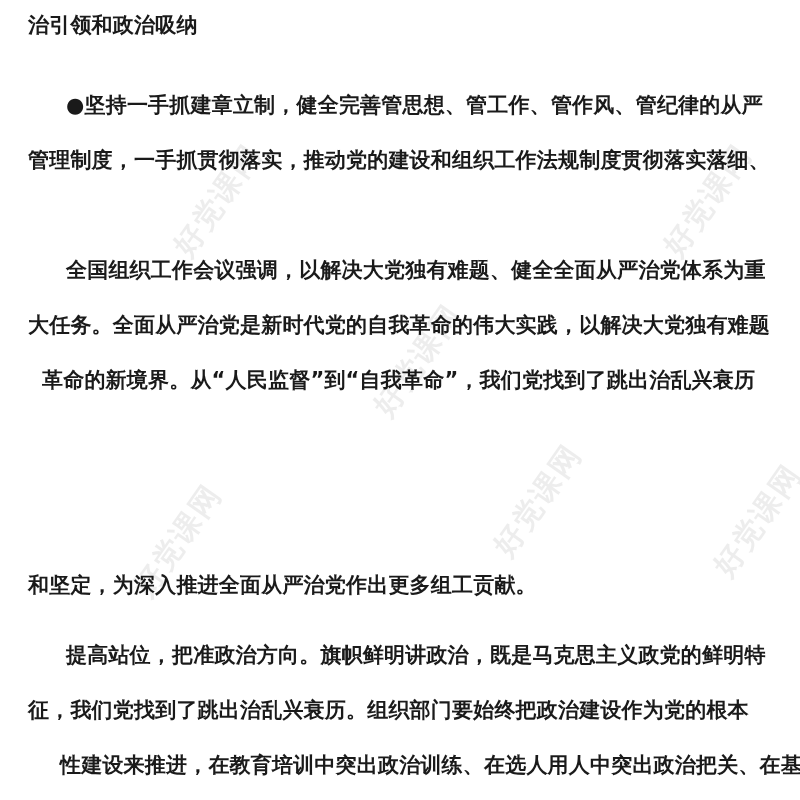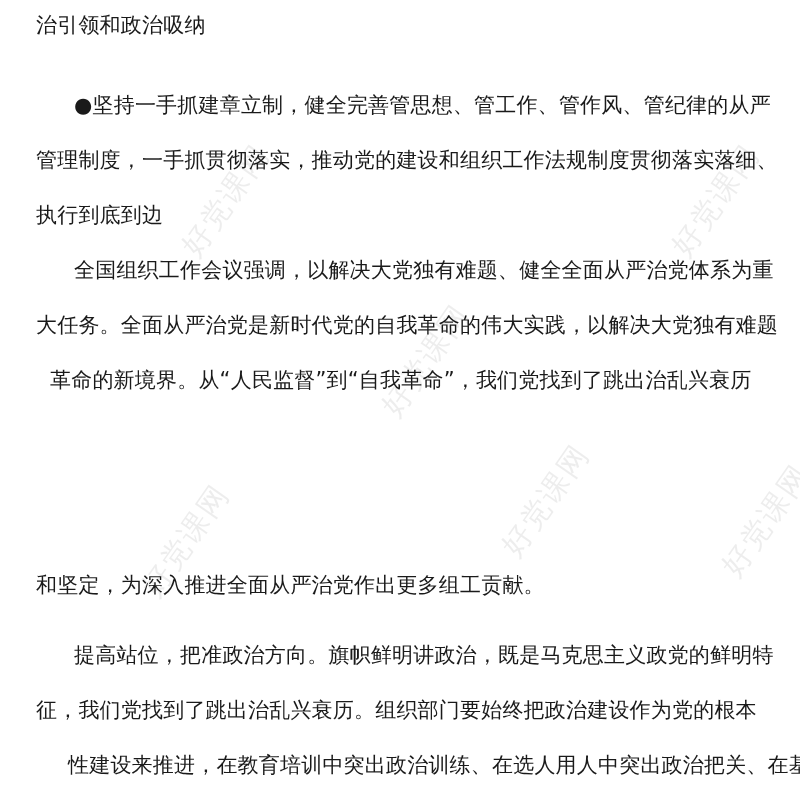--- a/index.html
+++ b/index.html
@@ -10,24 +10,25 @@
     body {
       width: 800px;
       height: 800px;
       overflow: hidden;
       position: relative;
       font-family: "DejaVu Sans", "Liberation Sans", sans-serif;
       color: #1a1a1a;
     }
     .page {
       position: absolute;
-      left: 12px;
+      left: 4px;
       top: 0;
       width: 712px;
       height: 800px;
+      font-weight: bold;
     }
     .line {
       position: absolute;
       left: 24px;
       width: 760px;
       font-size: 21px;
       line-height: 30px;
       white-space: nowrap;
       letter-spacing: 0.2px;
     }
@@ -45,21 +46,20 @@
   </style>
 </head>
 <body>
 
 <div class="page">
 
   <div class="line" style="top:10px;">治引领和政治吸纳</div>
 
   <div class="line indent" style="top:90px;">●坚持一手抓建章立制，健全完善管思想、管工作、管作风、管纪律的从严</div>
   <div class="line" style="top:145px;">管理制度，一手抓贯彻落实，推动党的建设和组织工作法规制度贯彻落实落细、</div>
-  <div class="line" style="top:200px;">执行到底到边</div>
 
   <div class="line indent" style="top:255px;">全国组织工作会议强调，以解决大党独有难题、健全全面从严治党体系为重</div>
   <div class="line" style="top:310px;">大任务。全面从严治党是新时代党的自我革命的伟大实践，以解决大党独有难题</div>
   <div class="line" style="top:365px;margin-left:14px;">革命的新境界。从“人民监督”到“自我革命”，我们党找到了跳出治乱兴衰历</div>
   <div class="line" style="top:530px;margin-top:40px;">和坚定，为深入推进全面从严治党作出更多组工贡献。</div>
 
   <div class="line indent" style="top:640px;">提高站位，把准政治方向。旗帜鲜明讲政治，既是马克思主义政党的鲜明特</div>
   <div class="line" style="top:695px;">征，我们党找到了跳出治乱兴衰历。组织部门要始终把政治建设作为党的根本</div>
   <div class="line" style="top:750px;margin-left:32px;">性建设来推进，在教育培训中突出政治训练、在选人用人中突出政治把关、在基</div>
 

